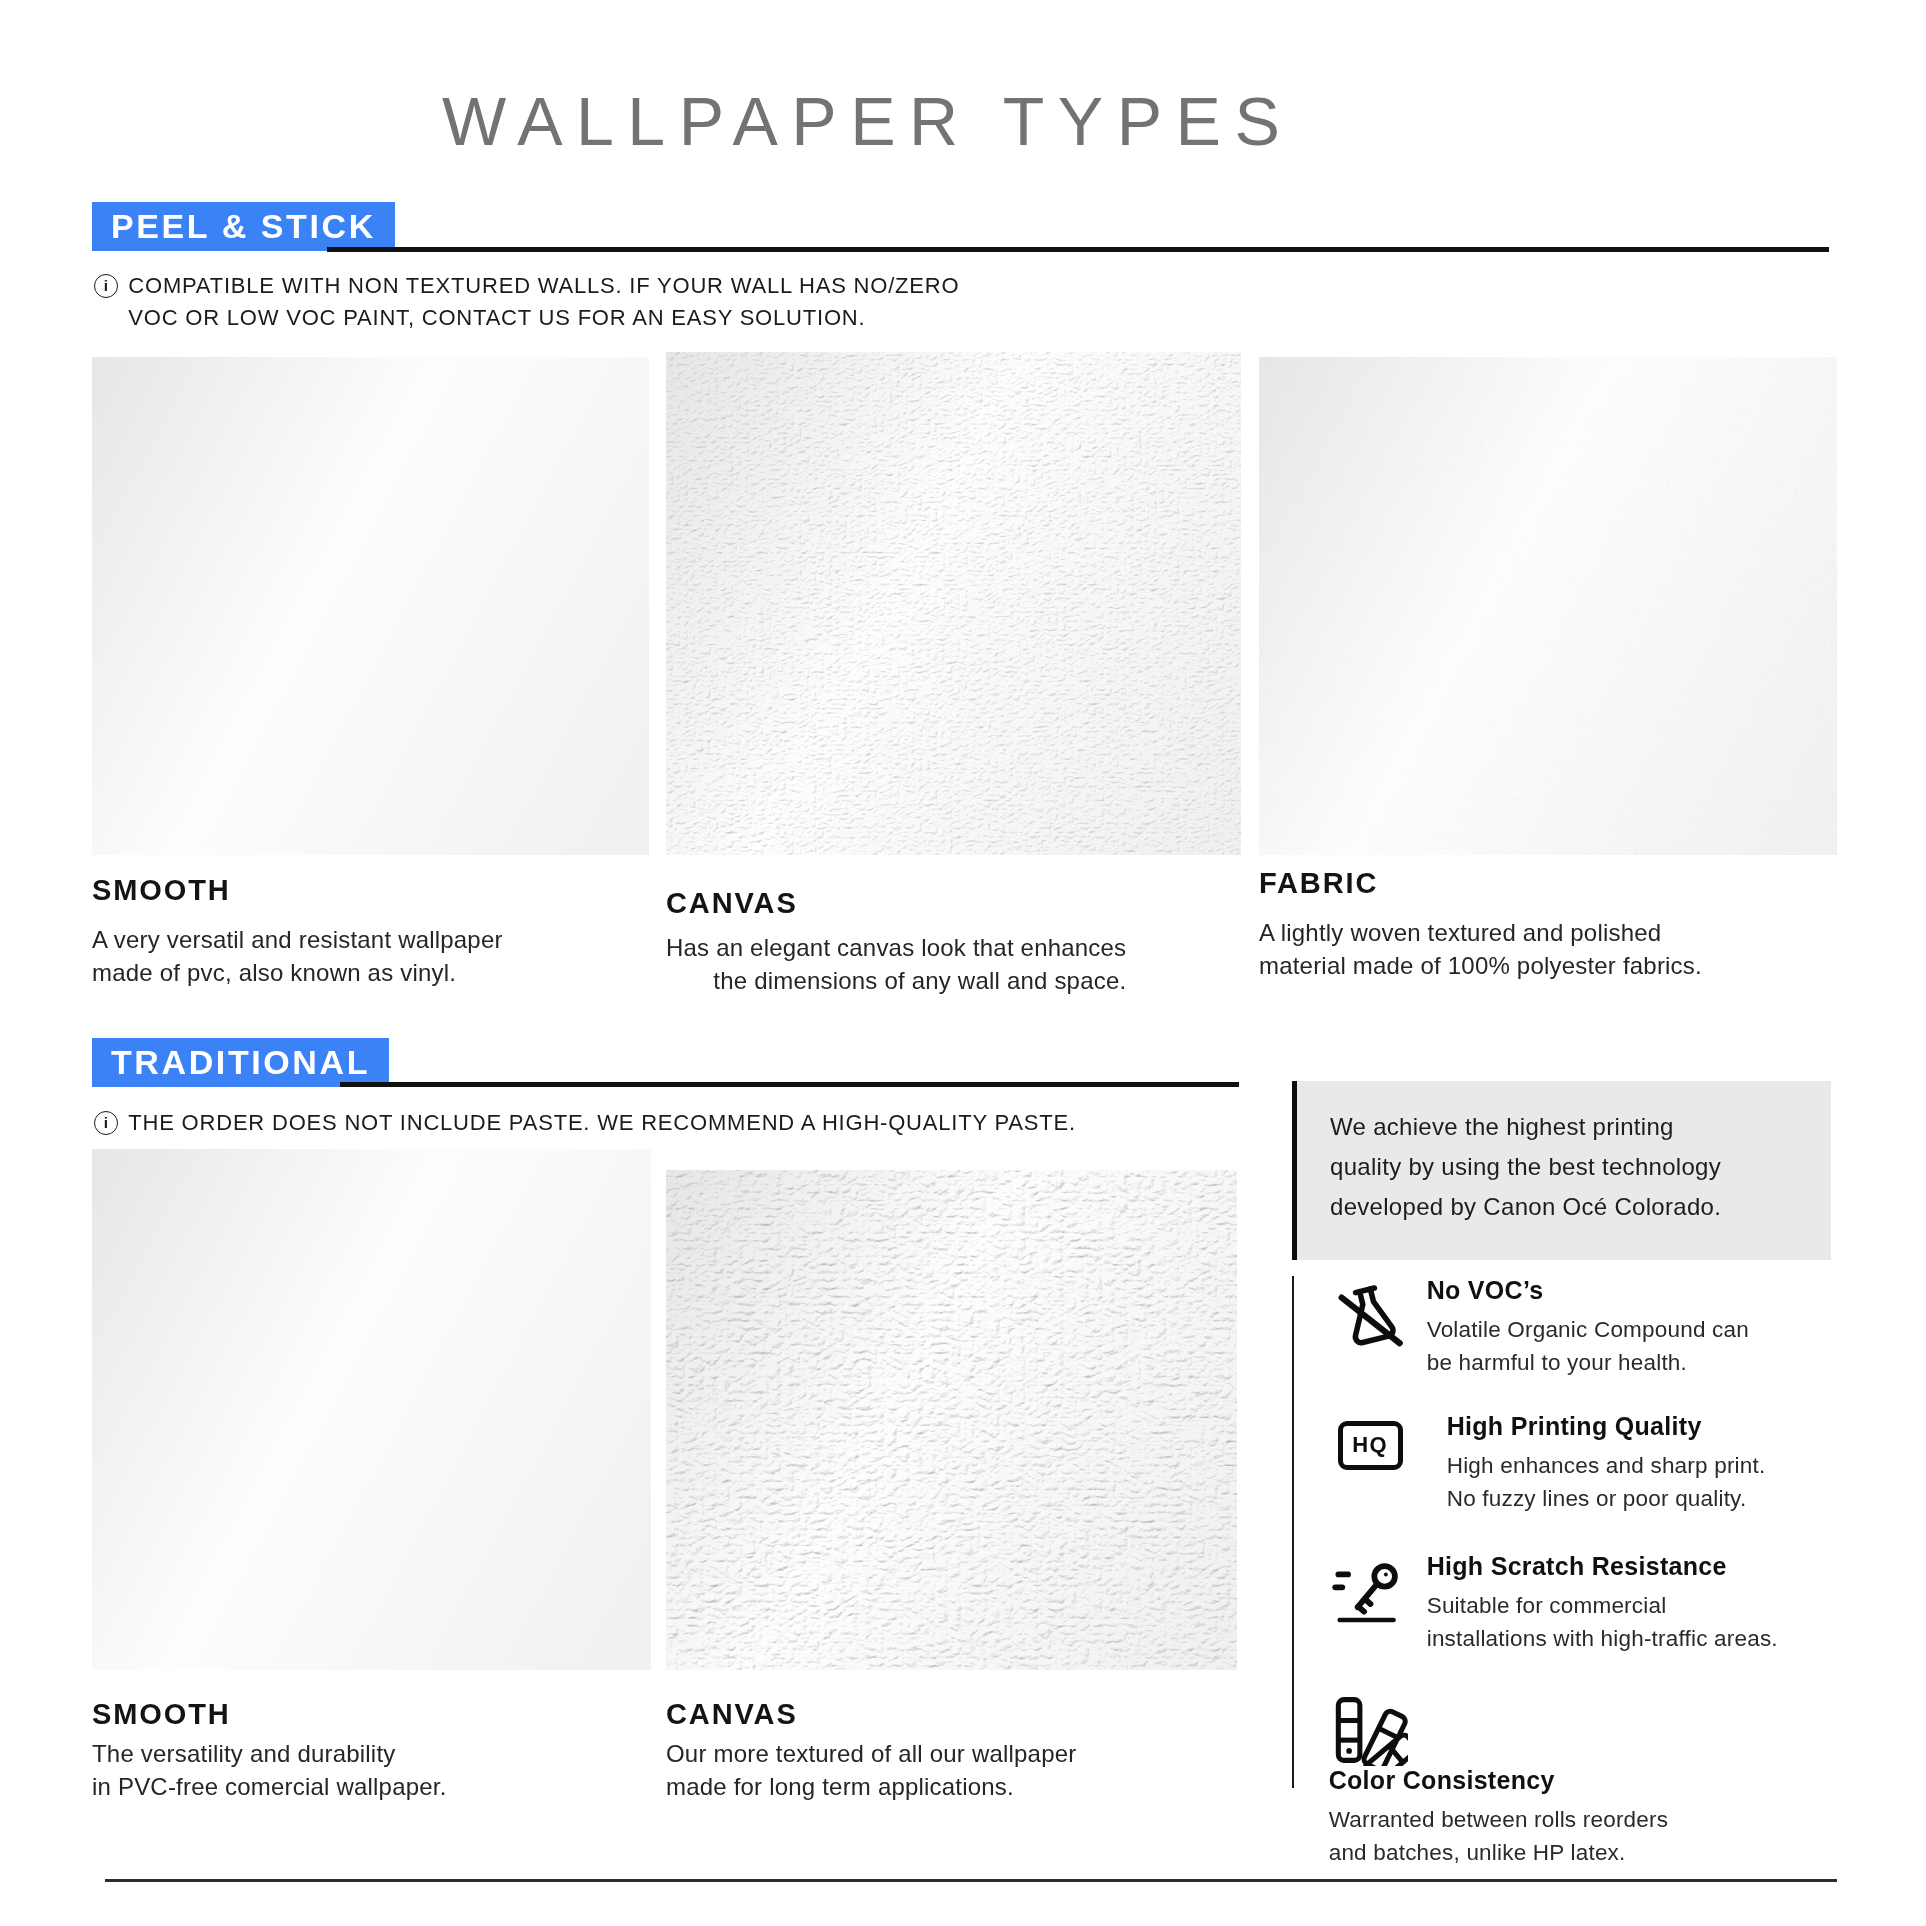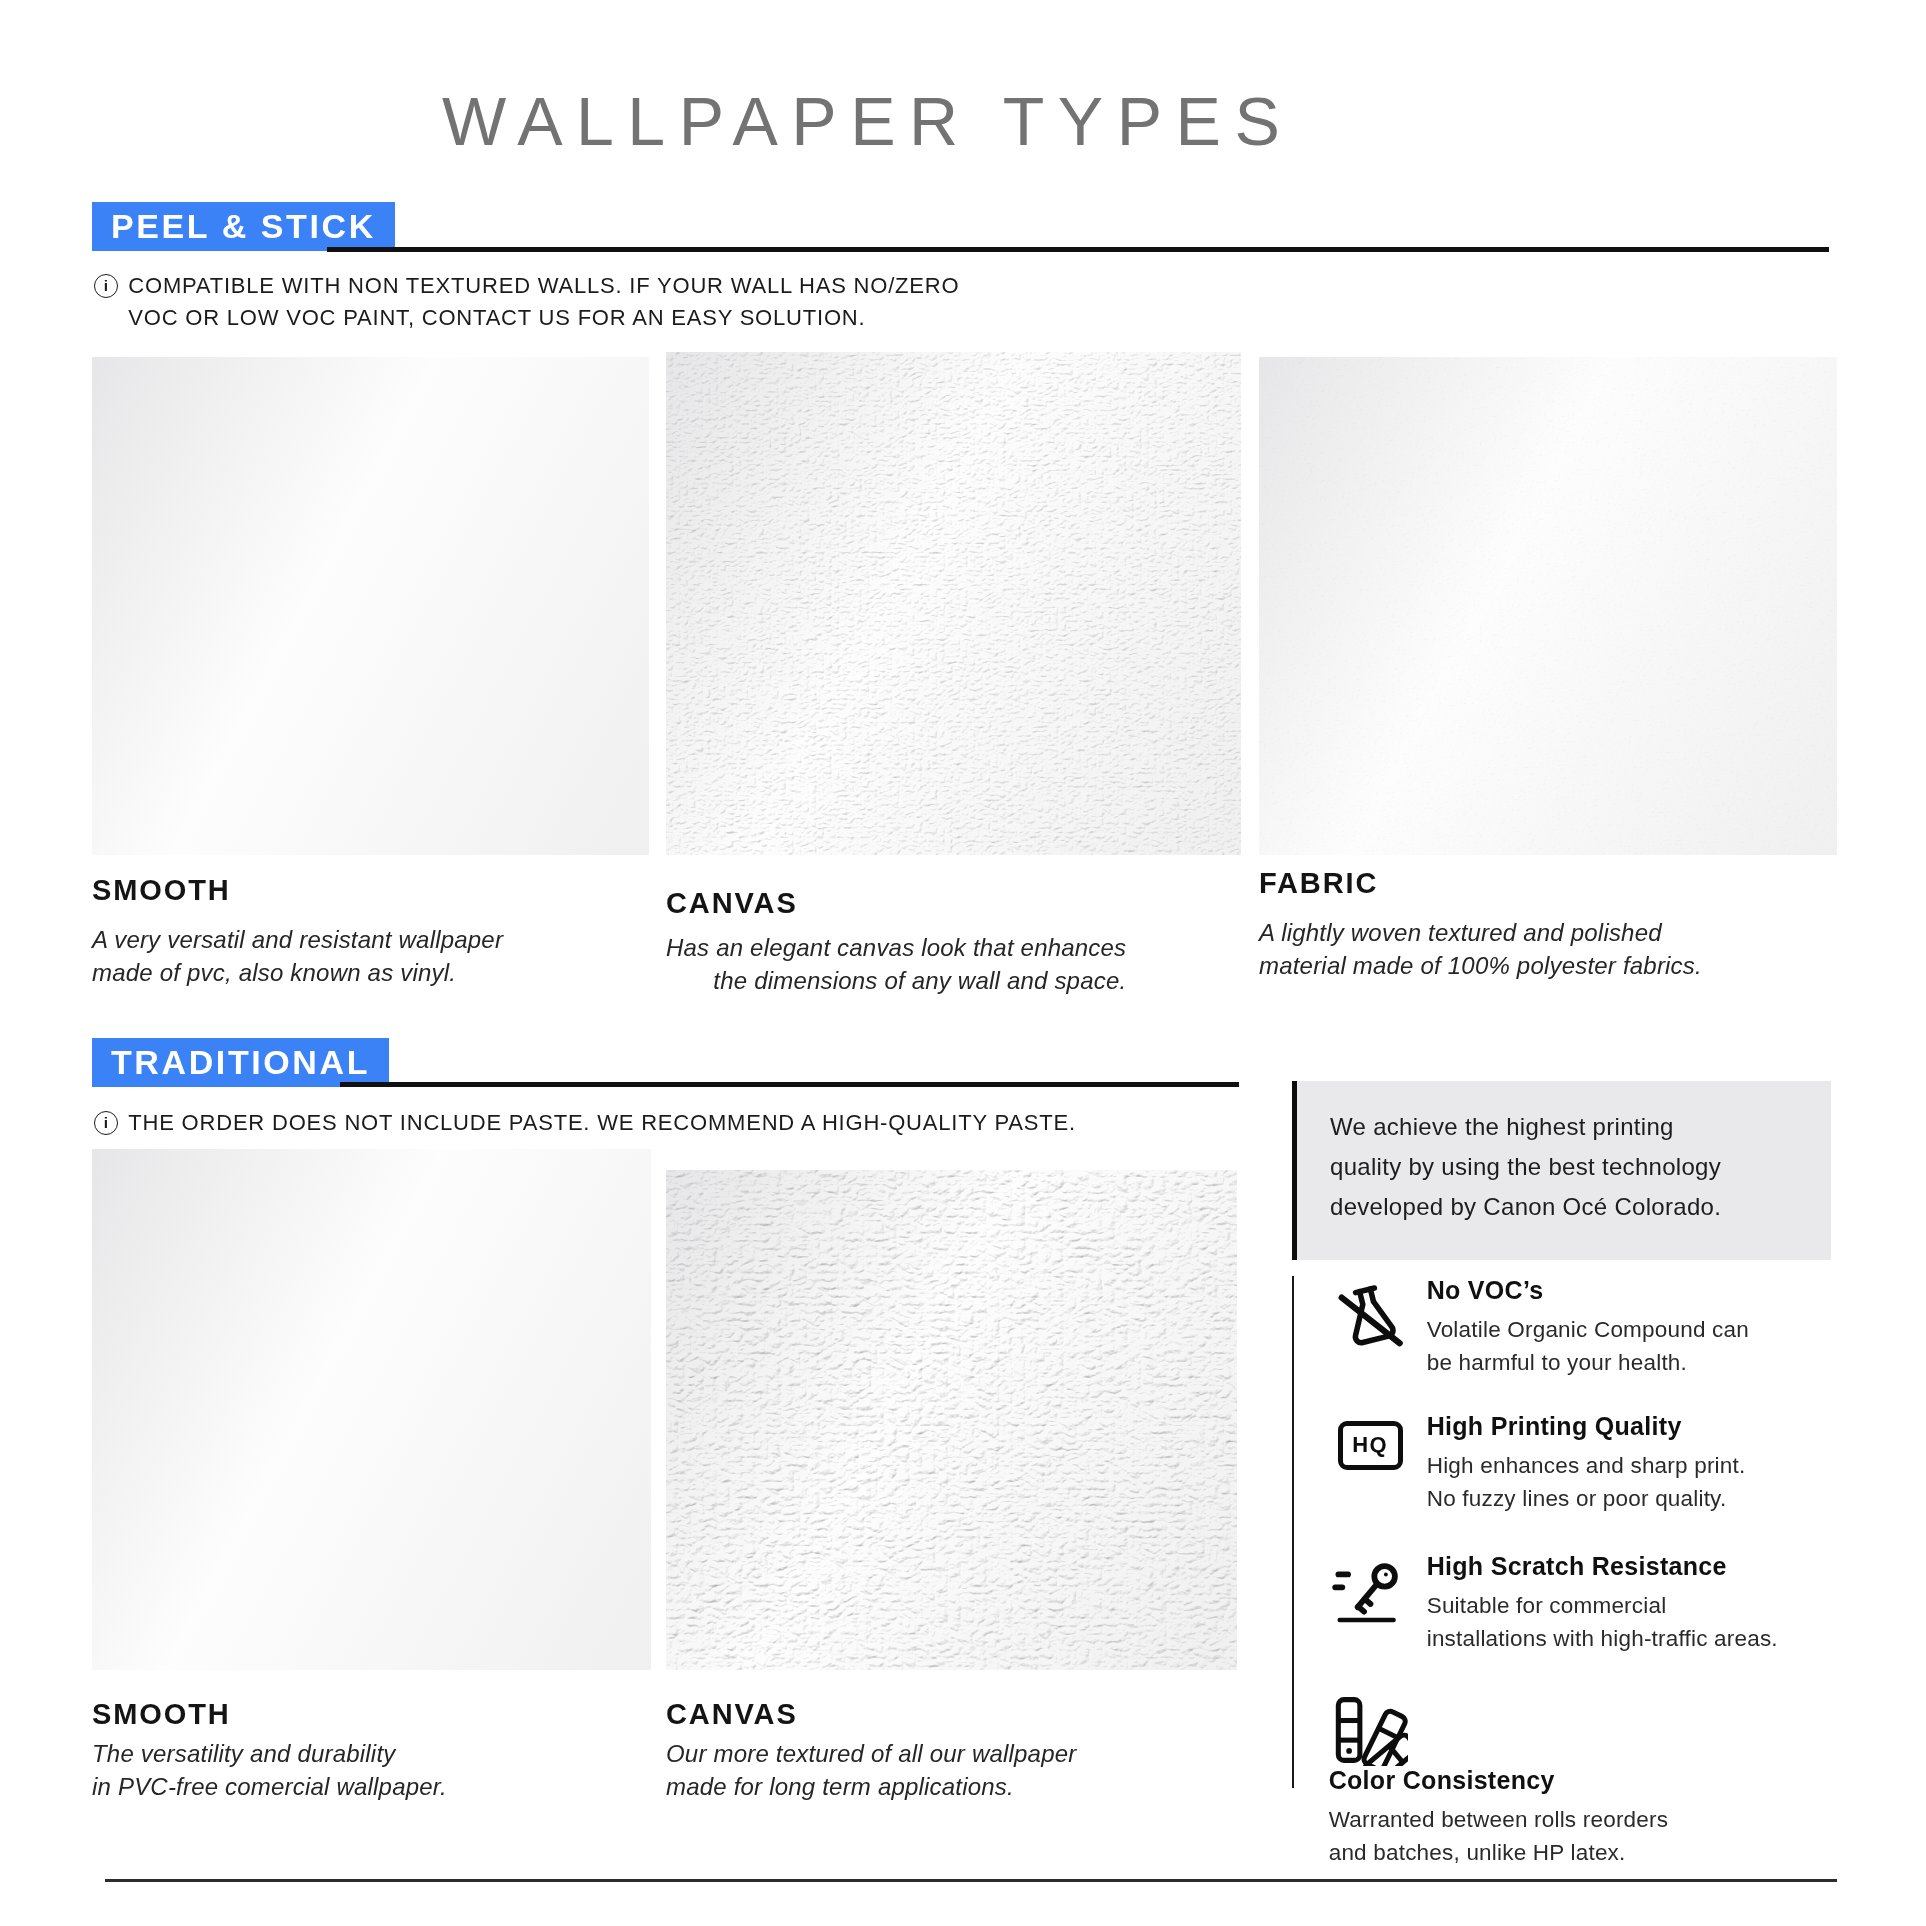--- a/index.html
+++ b/index.html
@@ -53,40 +53,40 @@
     background:linear-gradient(118deg,rgba(150,150,158,0.22),rgba(255,255,255,0) 42%,rgba(165,165,173,0.14) 96%);
   }
   .sw-ps-smooth{left:92px;top:357px;width:557px;height:498px;}
   .sw-ps-canvas{left:666px;top:352px;width:575px;height:503px;}
   .sw-ps-fabric{left:1259px;top:357px;width:578px;height:498px;}
   .sw-tr-smooth{left:92px;top:1149px;width:559px;height:521px;}
   .sw-tr-canvas{left:666px;top:1170px;width:571px;height:500px;}
 
   
   .sw-title{font-size:29px;font-weight:600;letter-spacing:1.9px;color:#141414;white-space:nowrap;}
-  .sw-desc{font-size:24px;line-height:33px;color:#262626;letter-spacing:0.2px;white-space:nowrap;font-style:italic;}
+  .sw-desc{font-size:24px;line-height:33px;color:#262626;letter-spacing:0.2px;white-space:nowrap;}
 
   .ti-ps-smooth{left:92px;top:874px;}   .de-ps-smooth{left:92px;top:923px;}
   .ti-ps-canvas{left:666px;top:887px;}  .de-ps-canvas{left:666px;top:931px;text-align:right;}
   .ti-ps-fabric{left:1259px;top:867px;}  .de-ps-fabric{left:1259px;top:916px;}
   .ti-tr-smooth{left:92px;top:1698px;}   .de-tr-smooth{left:92px;top:1737px;}
   .ti-tr-canvas{left:666px;top:1698px;}  .de-tr-canvas{left:666px;top:1737px;}
 
   
   .quality-box{
     left:1292px;top:1081px;width:539px;height:179px;
     background:#e9e9eb;border-left:5.8px solid #0d0d0d;
     box-sizing:border-box;padding:26px 0 0 33px;
   }
   .quality-box .q-line{font-size:24px;line-height:40px;color:#1d1d1d;letter-spacing:0.3px;white-space:nowrap;}
 
   .vline{left:1292px;top:1276px;width:1.9px;height:512px;background:#1a1a1a;}
 
   .feature{position:absolute;left:1321px;width:520px;display:flex;align-items:flex-start;}
-  .f1{top:1276px;} .f2{top:1412px;} .f3{top:1552px;} .f4{top:1689px;flex-direction:column;}
+  .f1{top:1276px;} .f2{top:1412px;gap:20px;} .f3{top:1552px;} .f4{top:1689px;flex-direction:column;}
   .f-icon{width:98px;flex:none;display:flex;justify-content:center;margin-top:5.1px;}
   .f-body{padding-left:7.7px;}
   .f-title{font-size:25px;font-weight:700;color:#101010;letter-spacing:0.3px;margin-bottom:7.7px;white-space:nowrap;}
   .f-desc{font-size:22.5px;line-height:33px;color:#2a2a2a;letter-spacing:0.2px;white-space:nowrap;}
 
   .hq-box{
     width:55px;height:39px;border:5.1px solid #0d0d0d;border-radius:9px;
     display:flex;align-items:center;justify-content:center;
     font-size:22px;font-weight:800;letter-spacing:1.3px;color:#0d0d0d;margin-top:3.9px;
   }

